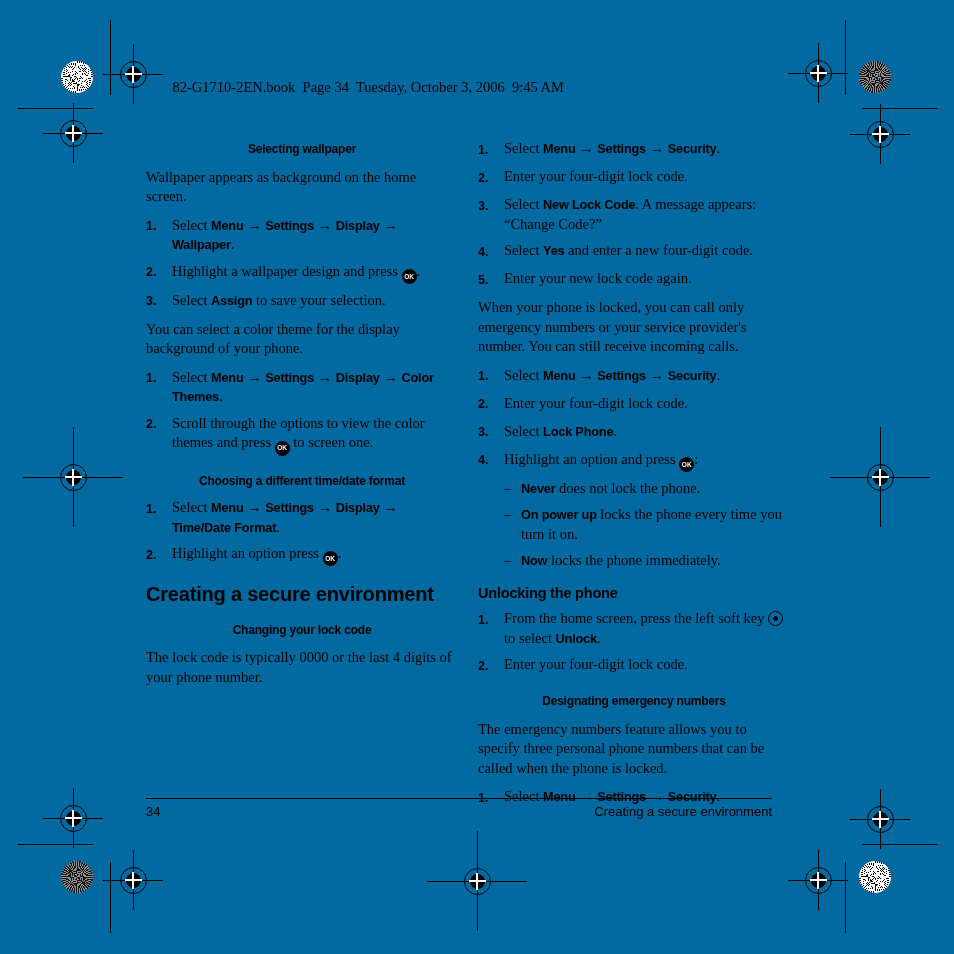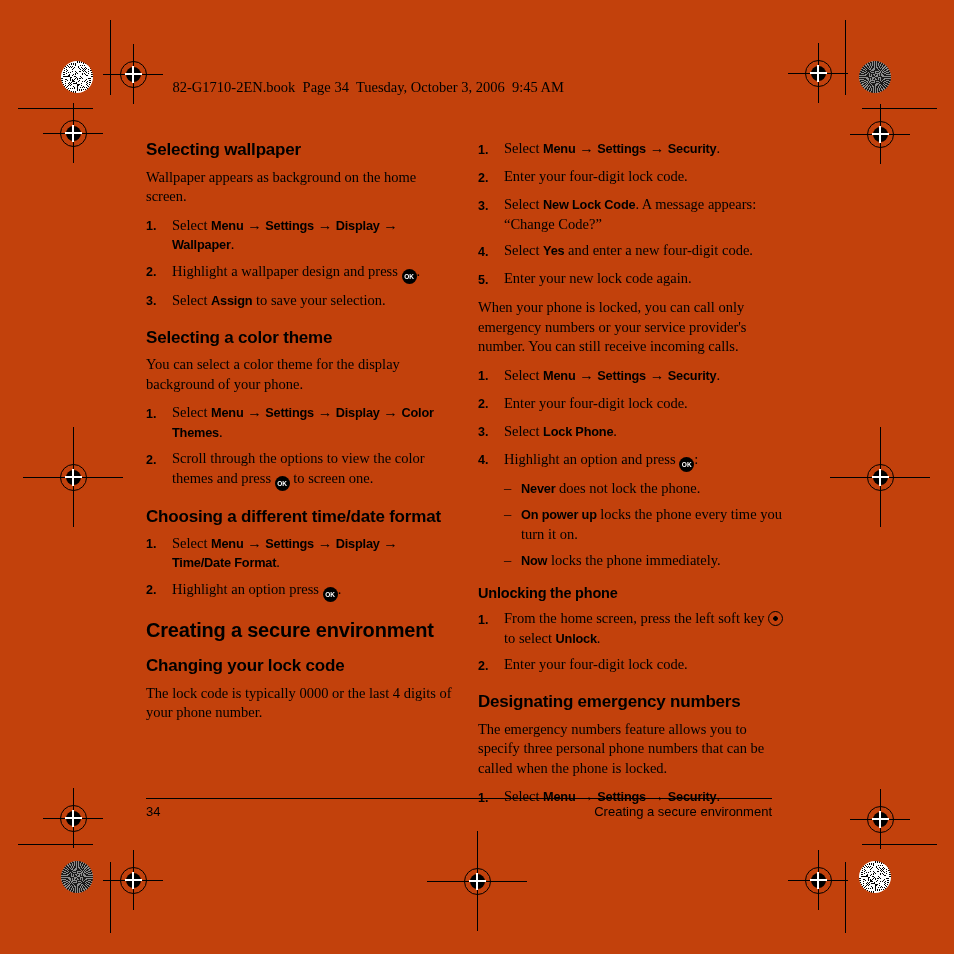--- a/index.html
+++ b/index.html
@@ -1,16 +1,16 @@
 <!DOCTYPE html>
 <html><head>
 <meta charset="utf-8">
 <style>
   html,body{margin:0;padding:0;background:#fff;}
-  .sheet{position:relative;width:954px;height:954px;background:#c2410c;overflow:hidden;
+  .sheet{position:relative;width:954px;height:954px;background:#0369a1;overflow:hidden;
          font-family:"Liberation Serif",serif;color:#000;}
   .sheet *{box-sizing:border-box;}
 
   
   .cropline{position:absolute;background:#000;}
   .regmark{position:absolute;}
   .regmark.sm{width:60px;height:60px;}
   .regmark.lg{width:100px;height:100px;}
   .rm-h{position:absolute;left:0;width:100%;top:50%;height:1px;margin-top:-0.5px;background:#000;}
   .rm-v{position:absolute;top:0;height:100%;left:50%;width:1px;margin-left:-0.5px;background:#000;}
@@ -29,21 +29,21 @@
   .doc-footer{position:absolute;left:146px;top:798px;width:626px;border-top:1.5px solid #000;
               padding-top:5px;display:flex;justify-content:space-between;
               font-family:"Liberation Sans",sans-serif;font-size:13px;align-items:flex-end;}
 
   
   .page-body{position:absolute;left:146px;top:139px;width:644px;display:flex;gap:20px;}
   .col{flex:1;min-width:0;font-size:14.5px;line-height:19.5px;}
 
   .h1,.h2,.h3{font-family:"Liberation Sans",sans-serif;font-weight:bold;letter-spacing:-0.2px;}
   .h1{font-size:20px;margin:19px 0 8px;}
-  .h2{font-size:17px;margin:16px 0 7px;}
+  .h2{font-size:12px;margin:16px 0 7px;text-align:center;}
   .h3{font-size:14.5px;margin:13px 0 6px;}
   .col > .h1:first-child,.col > .h2:first-child{margin-top:1px;}
   .para{margin:8px 0 9px;}
   .steps,.dashes{margin:0 0 3px;}
   .item{display:flex;margin:0 0 7px;}
   .num{flex:none;width:26px;font-family:"Liberation Sans",sans-serif;font-weight:bold;
        font-size:12.5px;padding-top:1.5px;}
   .dashes{margin-left:26px;}
   .dash{flex:none;width:17px;}
   .itext{flex:1;min-width:0;}
@@ -179,21 +179,20 @@
           </div>
           <div class="item">
             <span class="num">2.</span>
             <span class="itext"><span>Highlight a wallpaper design and press </span><span class="icon icon-ok">OK</span><span>.</span></span>
           </div>
           <div class="item">
             <span class="num">3.</span>
             <span class="itext"><span>Select </span><span class="ui">Assign</span><span> to save your selection.</span></span>
           </div>
         </div>
-        <div class="h2">Selecting a color theme</div>
         <div class="para"><span>You can select a color theme for the display background of your phone.</span></div>
         <div class="steps">
           <div class="item">
             <span class="num">1.</span>
             <span class="itext"><span>Select </span><span class="ui">Menu</span><span> → </span><span class="ui">Settings</span><span> → </span><span class="ui">Display</span><span> → </span><span class="ui">Color Themes</span><span>.</span></span>
           </div>
           <div class="item">
             <span class="num">2.</span>
             <span class="itext"><span>Scroll through the options to view the color themes and press </span><span class="icon icon-ok">OK</span><span> to screen one.</span></span>
           </div>

